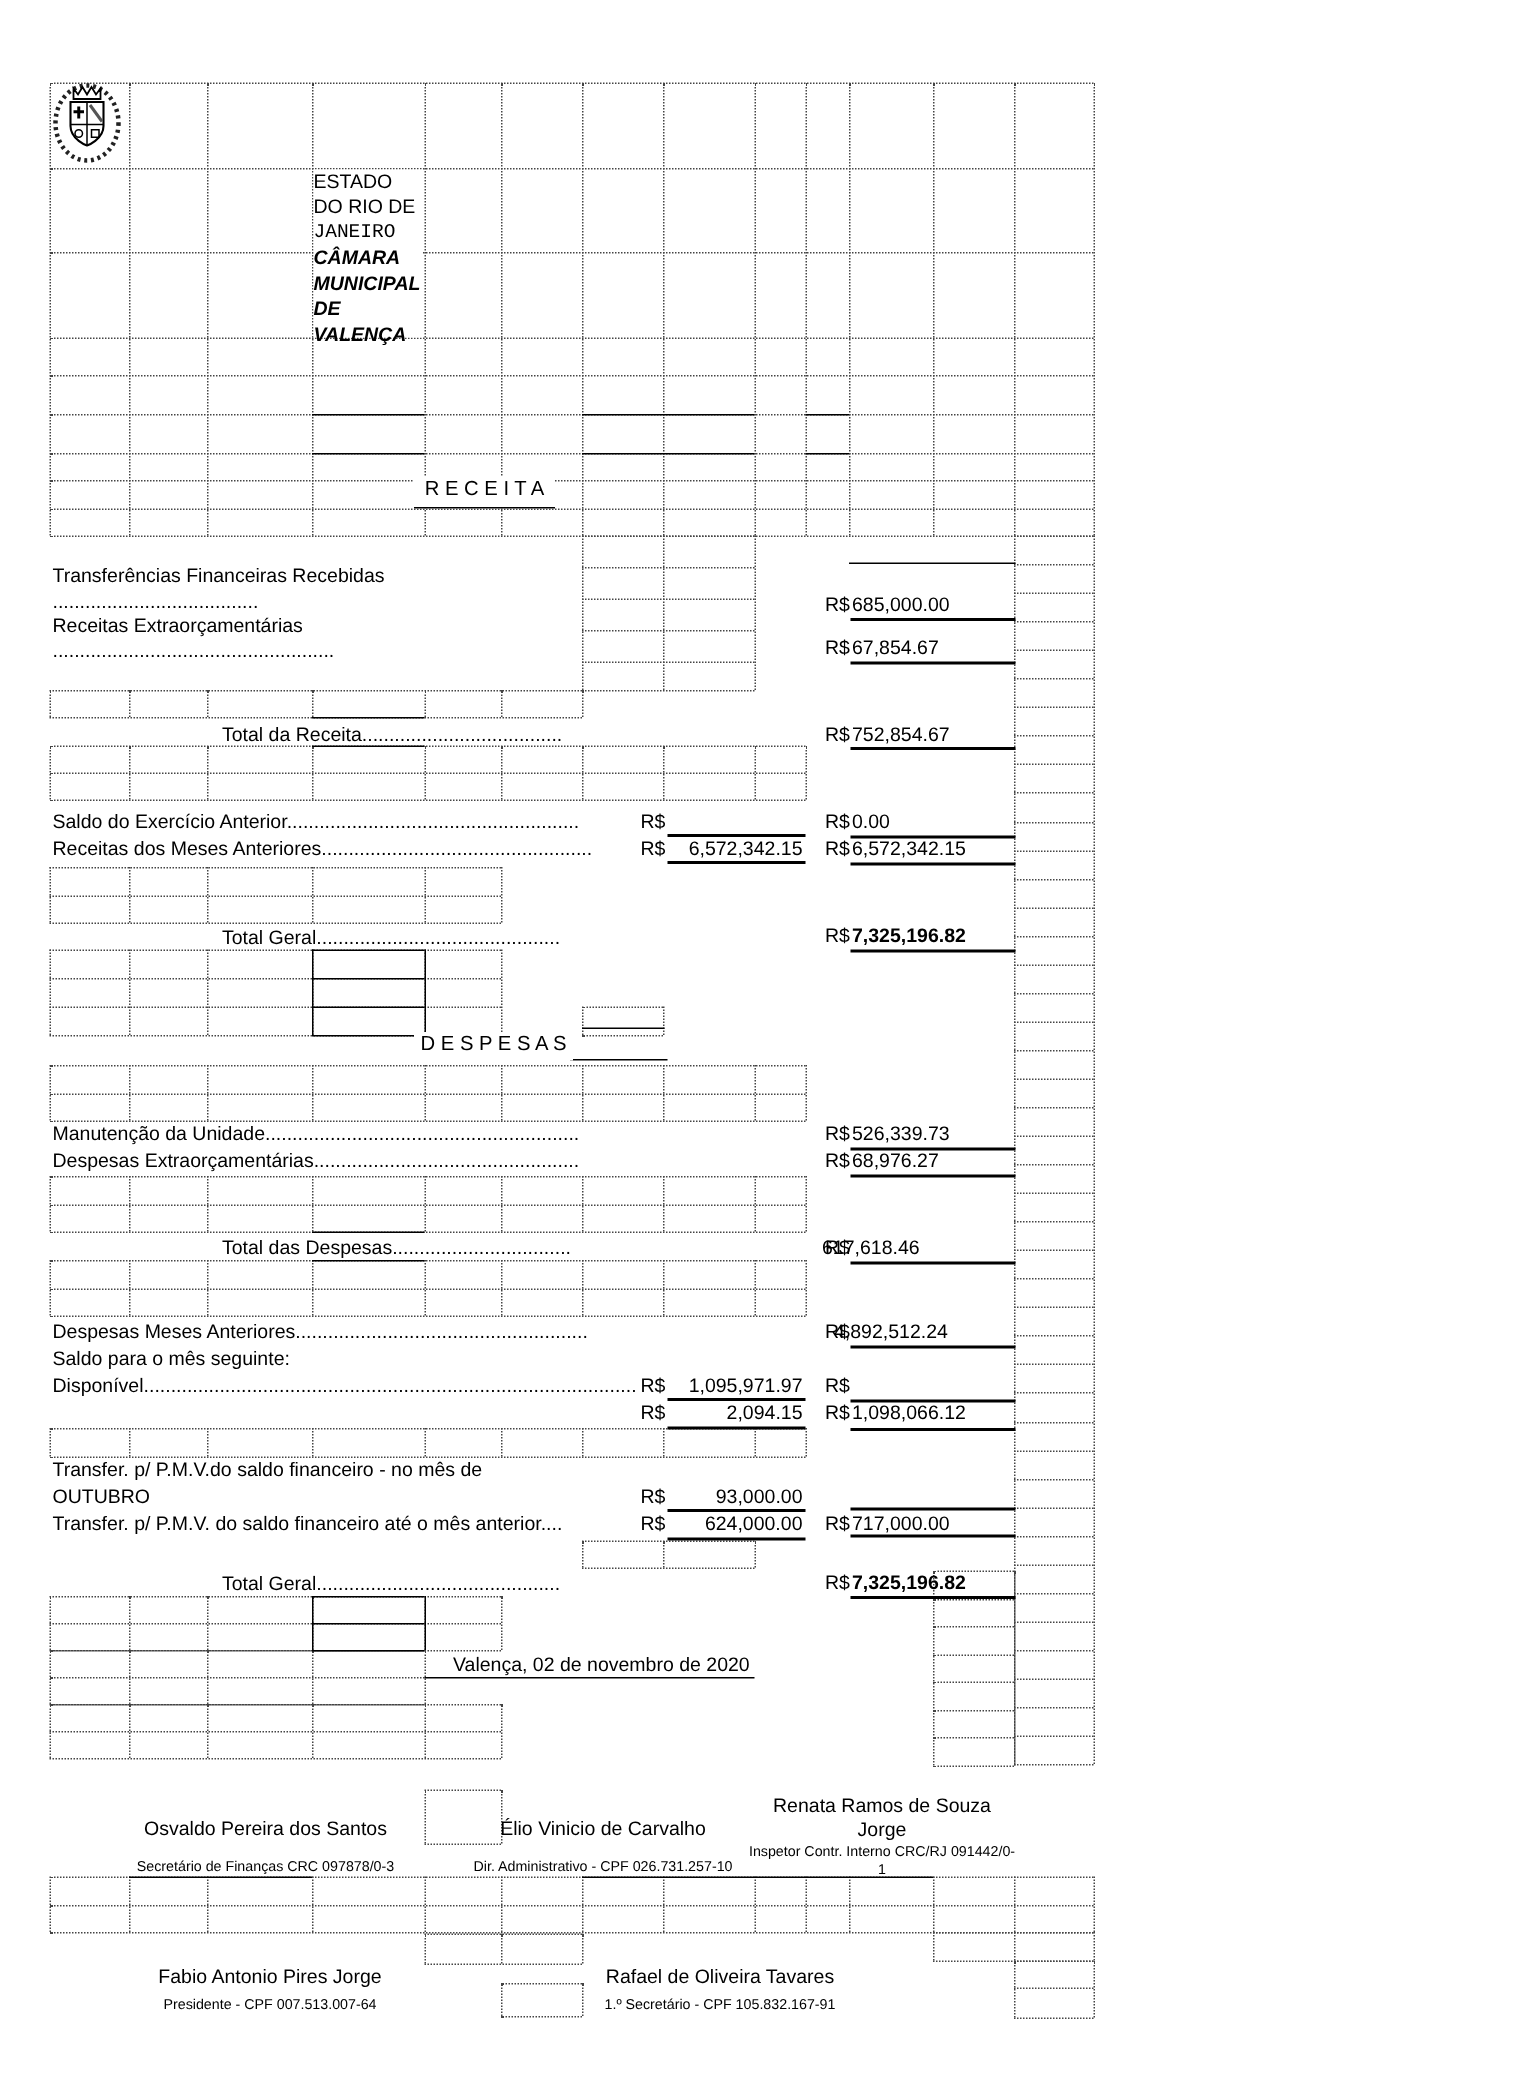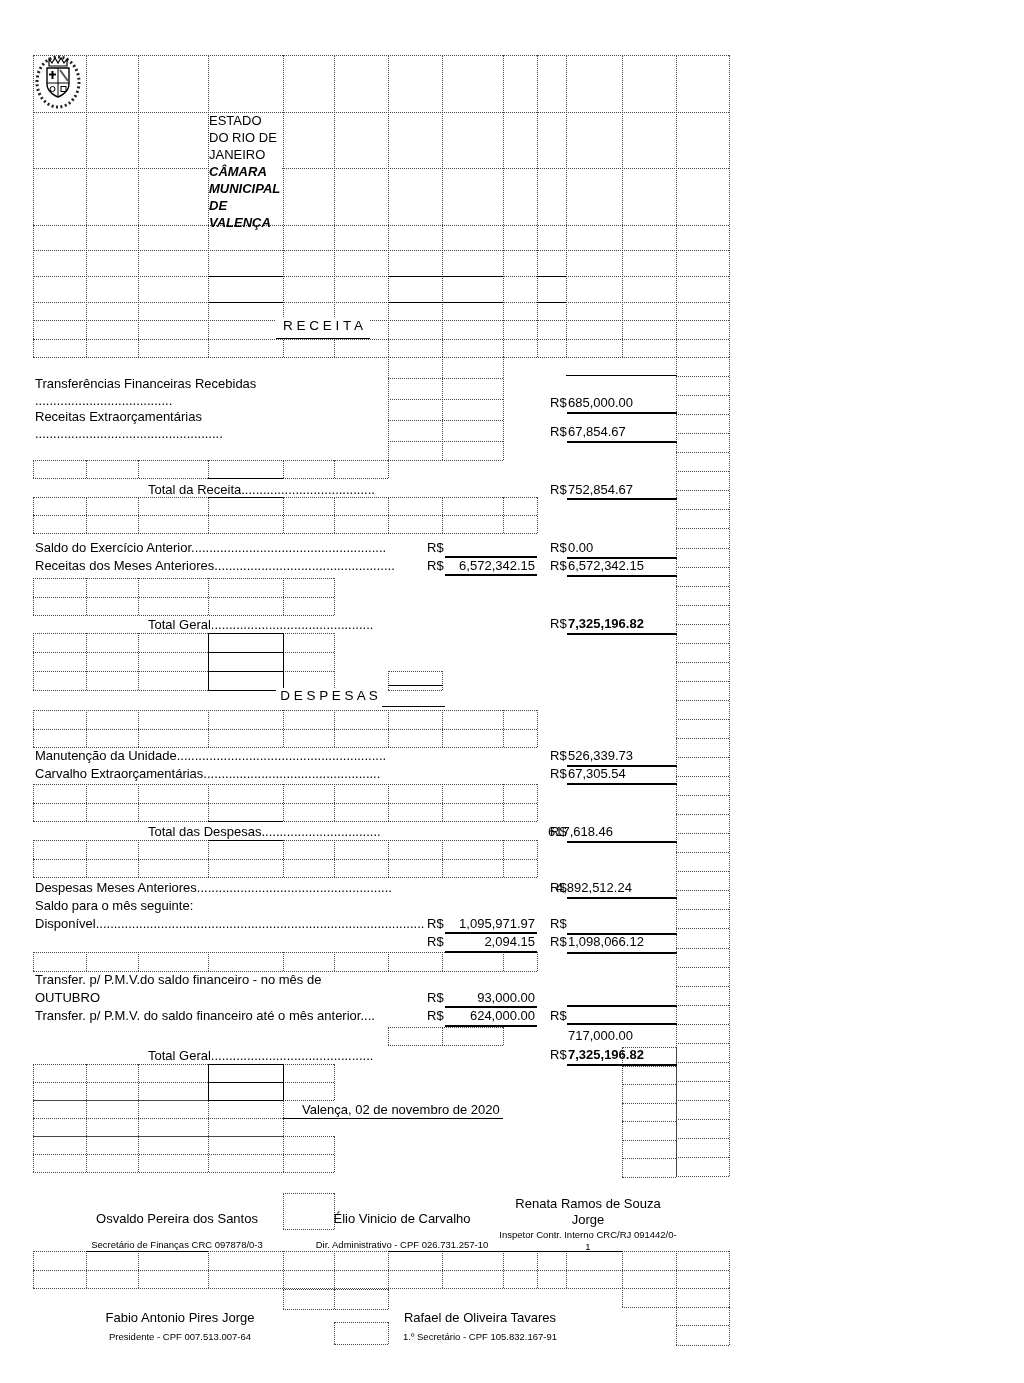--- a/index.html
+++ b/index.html
@@ -341,21 +341,21 @@
     <line x1="13" y1="30" x2="35" y2="30" stroke="#000" stroke-width="1"></line>
     <path d="M18.5 18 v8 M15 21.5 h7" stroke="#000" stroke-width="2"></path>
     <line x1="26" y1="17" x2="34" y2="28" stroke="#555" stroke-width="2"></line>
     <circle cx="18.5" cy="36" r="2.5" fill="none" stroke="#000" stroke-width="1"></circle>
     <rect x="27" y="33.5" width="5" height="5" fill="none" stroke="#000" stroke-width="1"></rect>
   </svg>
 
   <div class="t wbg" style="left:209px;top:113px;width:73px;height:112px;"></div>
   <div class="t" style="left:209px;top:113px;">ESTADO</div>
   <div class="t" style="left:209px;top:130px;">DO RIO DE</div>
-  <div class="t" style="left:209px;top:147px;">JANEIRO</div>
+  <div class="t" style="left:209px;top:147px;font-family:Liberation Mono, monospace;">JANEIRO</div>
   <div class="t bi" style="left:209px;top:164px;">CÂMARA</div>
   <div class="t bi" style="left:209px;top:181px;">MUNICIPAL</div>
   <div class="t bi" style="left:209px;top:198px;">DE</div>
   <div class="t bi" style="left:209px;top:215px;">VALENÇA</div>
 
 
   <div class="t ctr wbg sec" style="left:276px;top:318px;width:94px;height:20px;border-bottom:1px solid #000;">R E C E I T A</div>
 
   <div class="t" style="left:35px;top:376px;">Transferências Financeiras Recebidas</div>
   <div class="t" style="left:35px;top:393px;">......................................</div>
@@ -385,23 +385,23 @@
   <div class="t" style="left:148px;top:617px;">Total Geral.............................................</div>
   <div class="t" style="left:550px;top:616px;">R$</div>
   <div class="t val b" style="left:568px;top:616px;">7,325,196.82</div>
 
   <div class="t ctr wbg sec" style="left:276px;top:688px;width:106px;height:19px;">D E S P E S A S</div>
 
   <div class="t" style="left:35px;top:748px;">Manutenção da Unidade..........................................................</div>
   <div class="t" style="left:550px;top:748px;">R$</div>
   <div class="t val" style="left:568px;top:748px;">526,339.73</div>
 
-  <div class="t" style="left:35px;top:766px;">Carvalho Extraorçamentárias.................................................</div>
+  <div class="t" style="left:35px;top:766px;">Despesas Extraorçamentárias.................................................</div>
   <div class="t" style="left:550px;top:766px;">R$</div>
-  <div class="t val" style="left:568px;top:766px;">67,305.54</div>
+  <div class="t val" style="left:568px;top:766px;">68,976.27</div>
 
   <div class="t" style="left:148px;top:824px;">Total das Despesas.................................</div>
   <div class="t" style="left:550px;top:824px;">R$</div>
   <div class="t val" style="left:548px;top:824px;">617,618.46</div>
 
   <div class="t" style="left:35px;top:880px;">Despesas Meses Anteriores......................................................</div>
   <div class="t" style="left:550px;top:880px;">R$</div>
   <div class="t val" style="left:556px;top:880px;">4,892,512.24</div>
 
   <div class="t" style="left:35px;top:898px;">Saldo para o mês seguinte:</div>
@@ -418,21 +418,21 @@
 
   <div class="t" style="left:35px;top:972px;">Transfer. p/ P.M.V.do saldo financeiro - no mês de</div>
   <div class="t" style="left:35px;top:990px;">OUTUBRO</div>
   <div class="t" style="left:427px;top:990px;">R$</div>
   <div class="t mval" style="left:445px;top:990px;">93,000.00</div>
 
   <div class="t" style="left:35px;top:1008px;">Transfer. p/ P.M.V. do saldo financeiro até o mês anterior....</div>
   <div class="t" style="left:427px;top:1008px;">R$</div>
   <div class="t mval" style="left:445px;top:1008px;">624,000.00</div>
   <div class="t" style="left:550px;top:1008px;">R$</div>
-  <div class="t val" style="left:568px;top:1008px;margin-top:20px;">717,000.00</div>
+  <div class="t val" style="left:568px;top:1008px;">717,000.00</div>
 
   <div class="t" style="left:148px;top:1048px;">Total Geral.............................................</div>
   <div class="t" style="left:550px;top:1047px;">R$</div>
   <div class="t val b" style="left:568px;top:1047px;">7,325,196.82</div>
 
   <div class="t" style="left:302px;top:1102px;">Valença, 02 de novembro de 2020</div>
 
   <div class="t ctr sig" style="left:57px;top:1211px;">Osvaldo Pereira dos Santos</div>
   <div class="t ctr sig sm" style="left:57px;top:1239px;">Secretário de Finanças CRC 097878/0-3</div>
 

